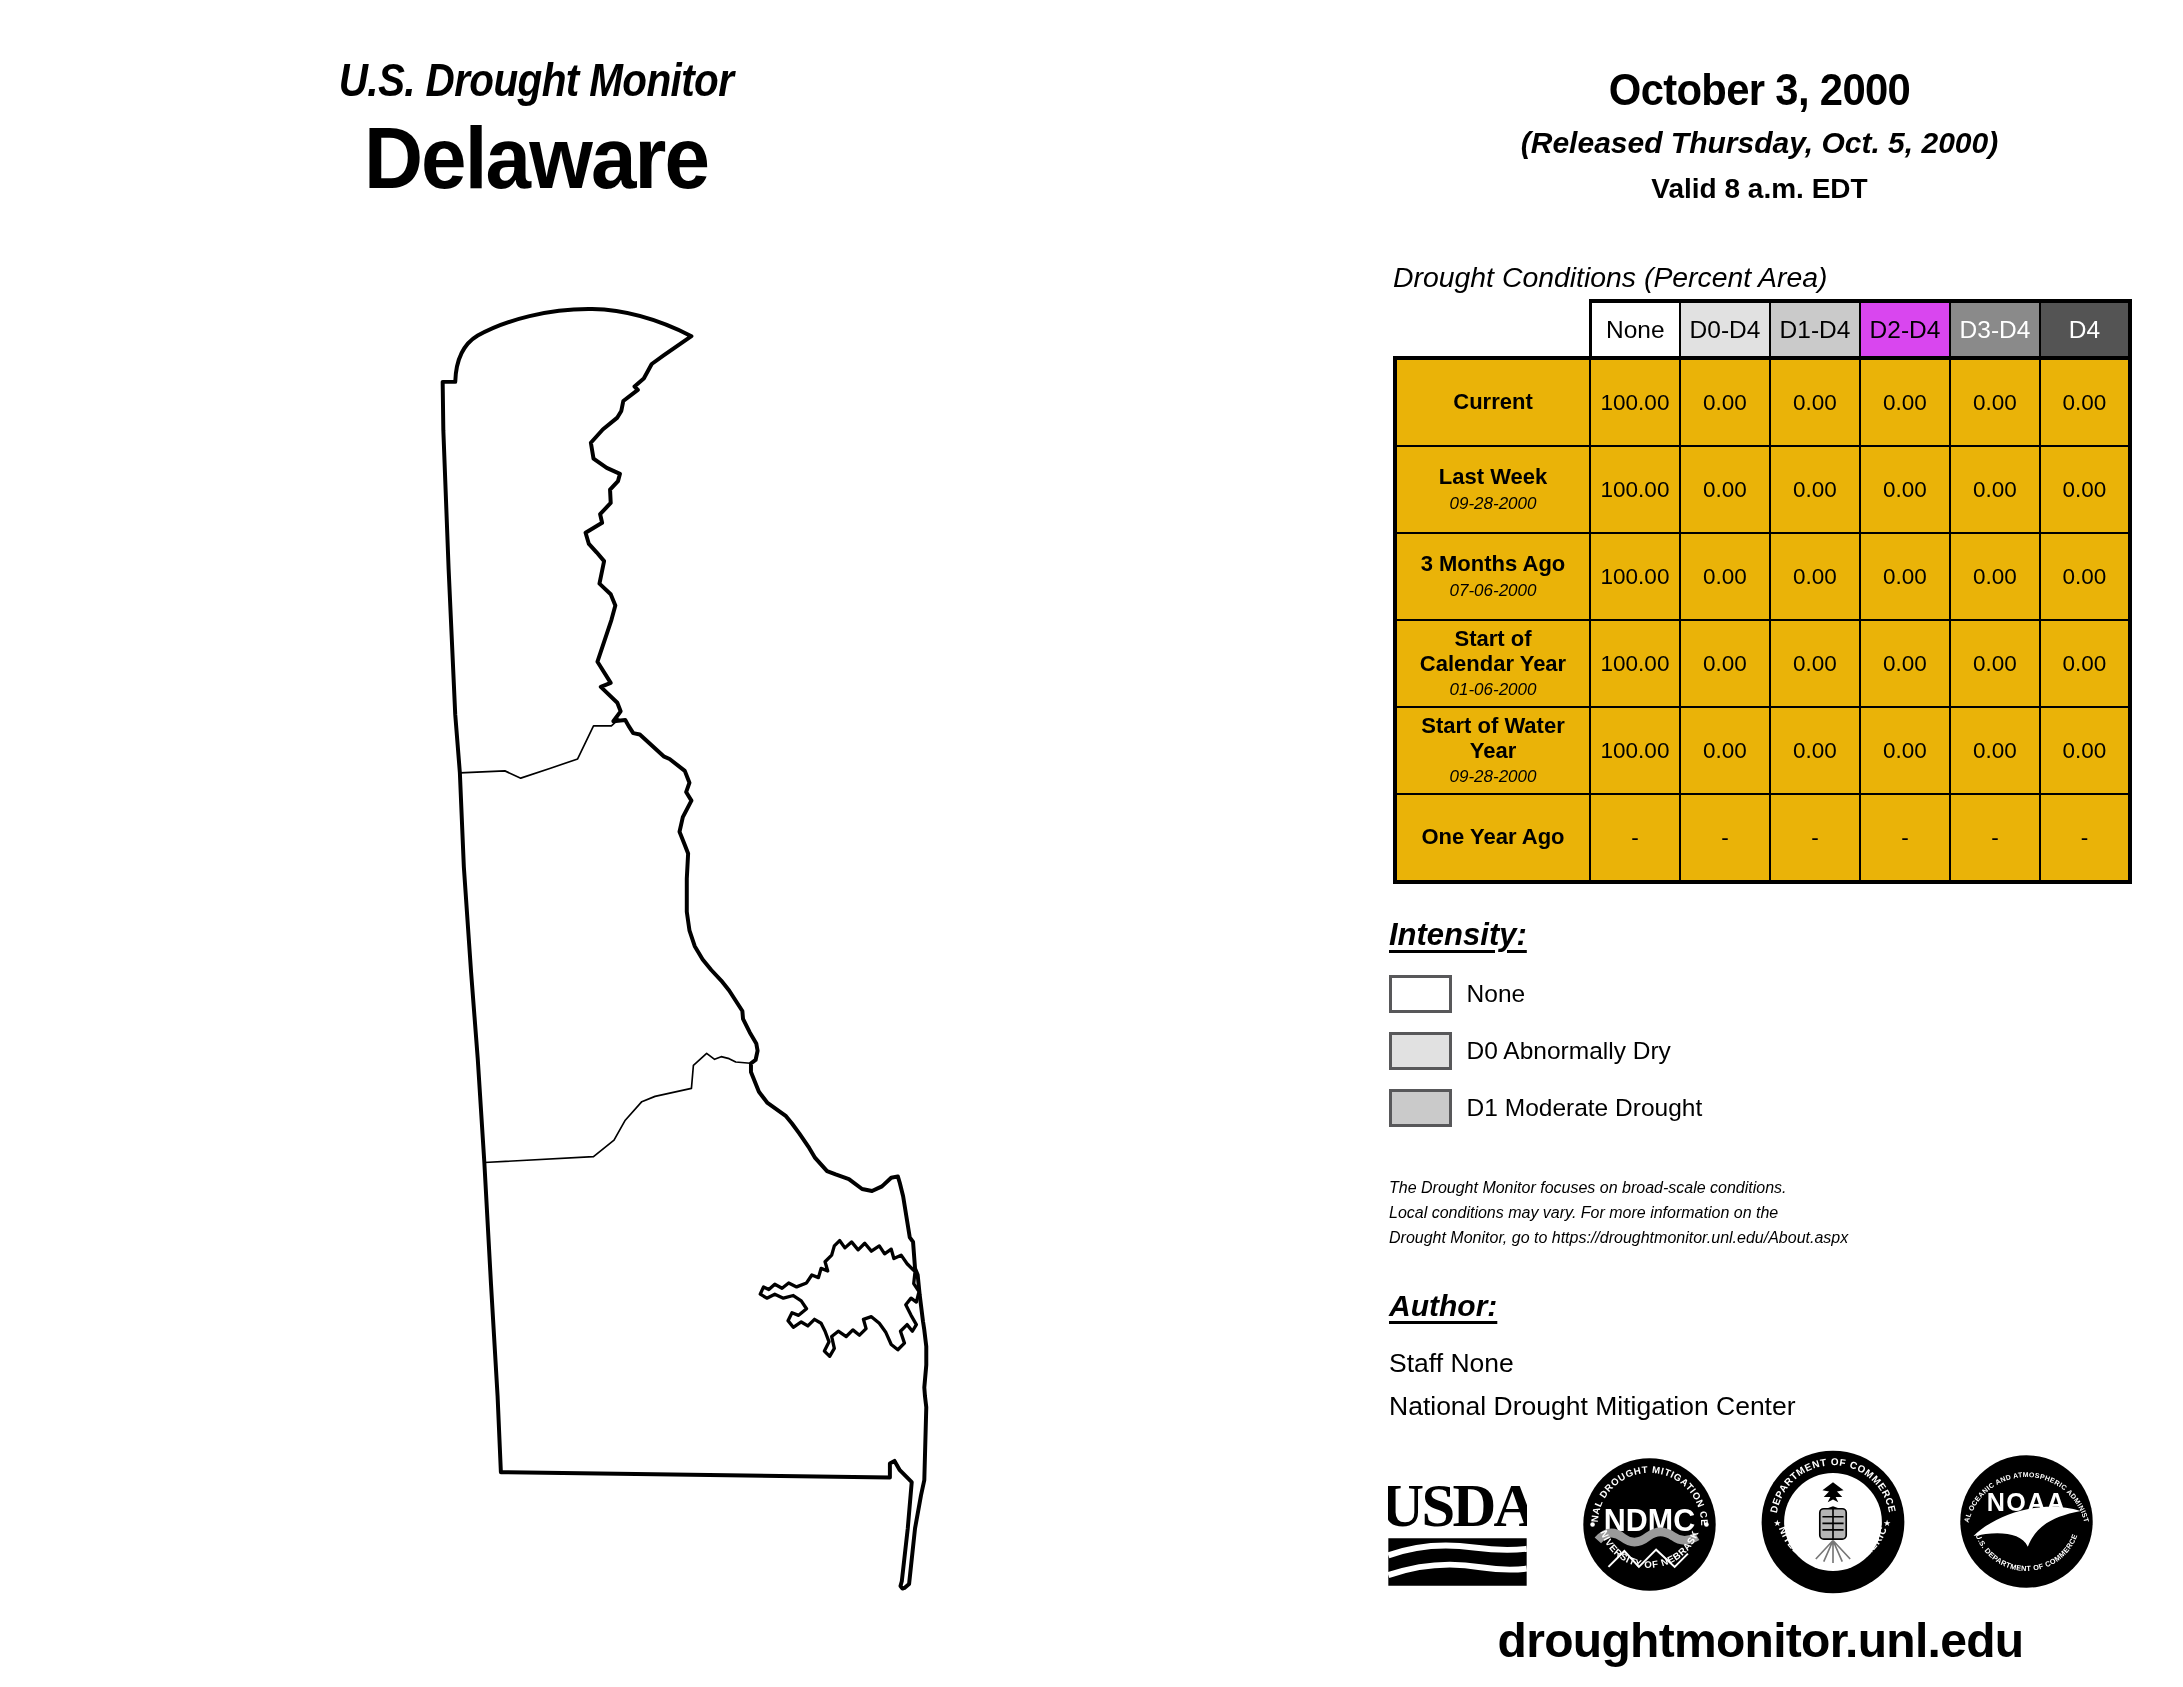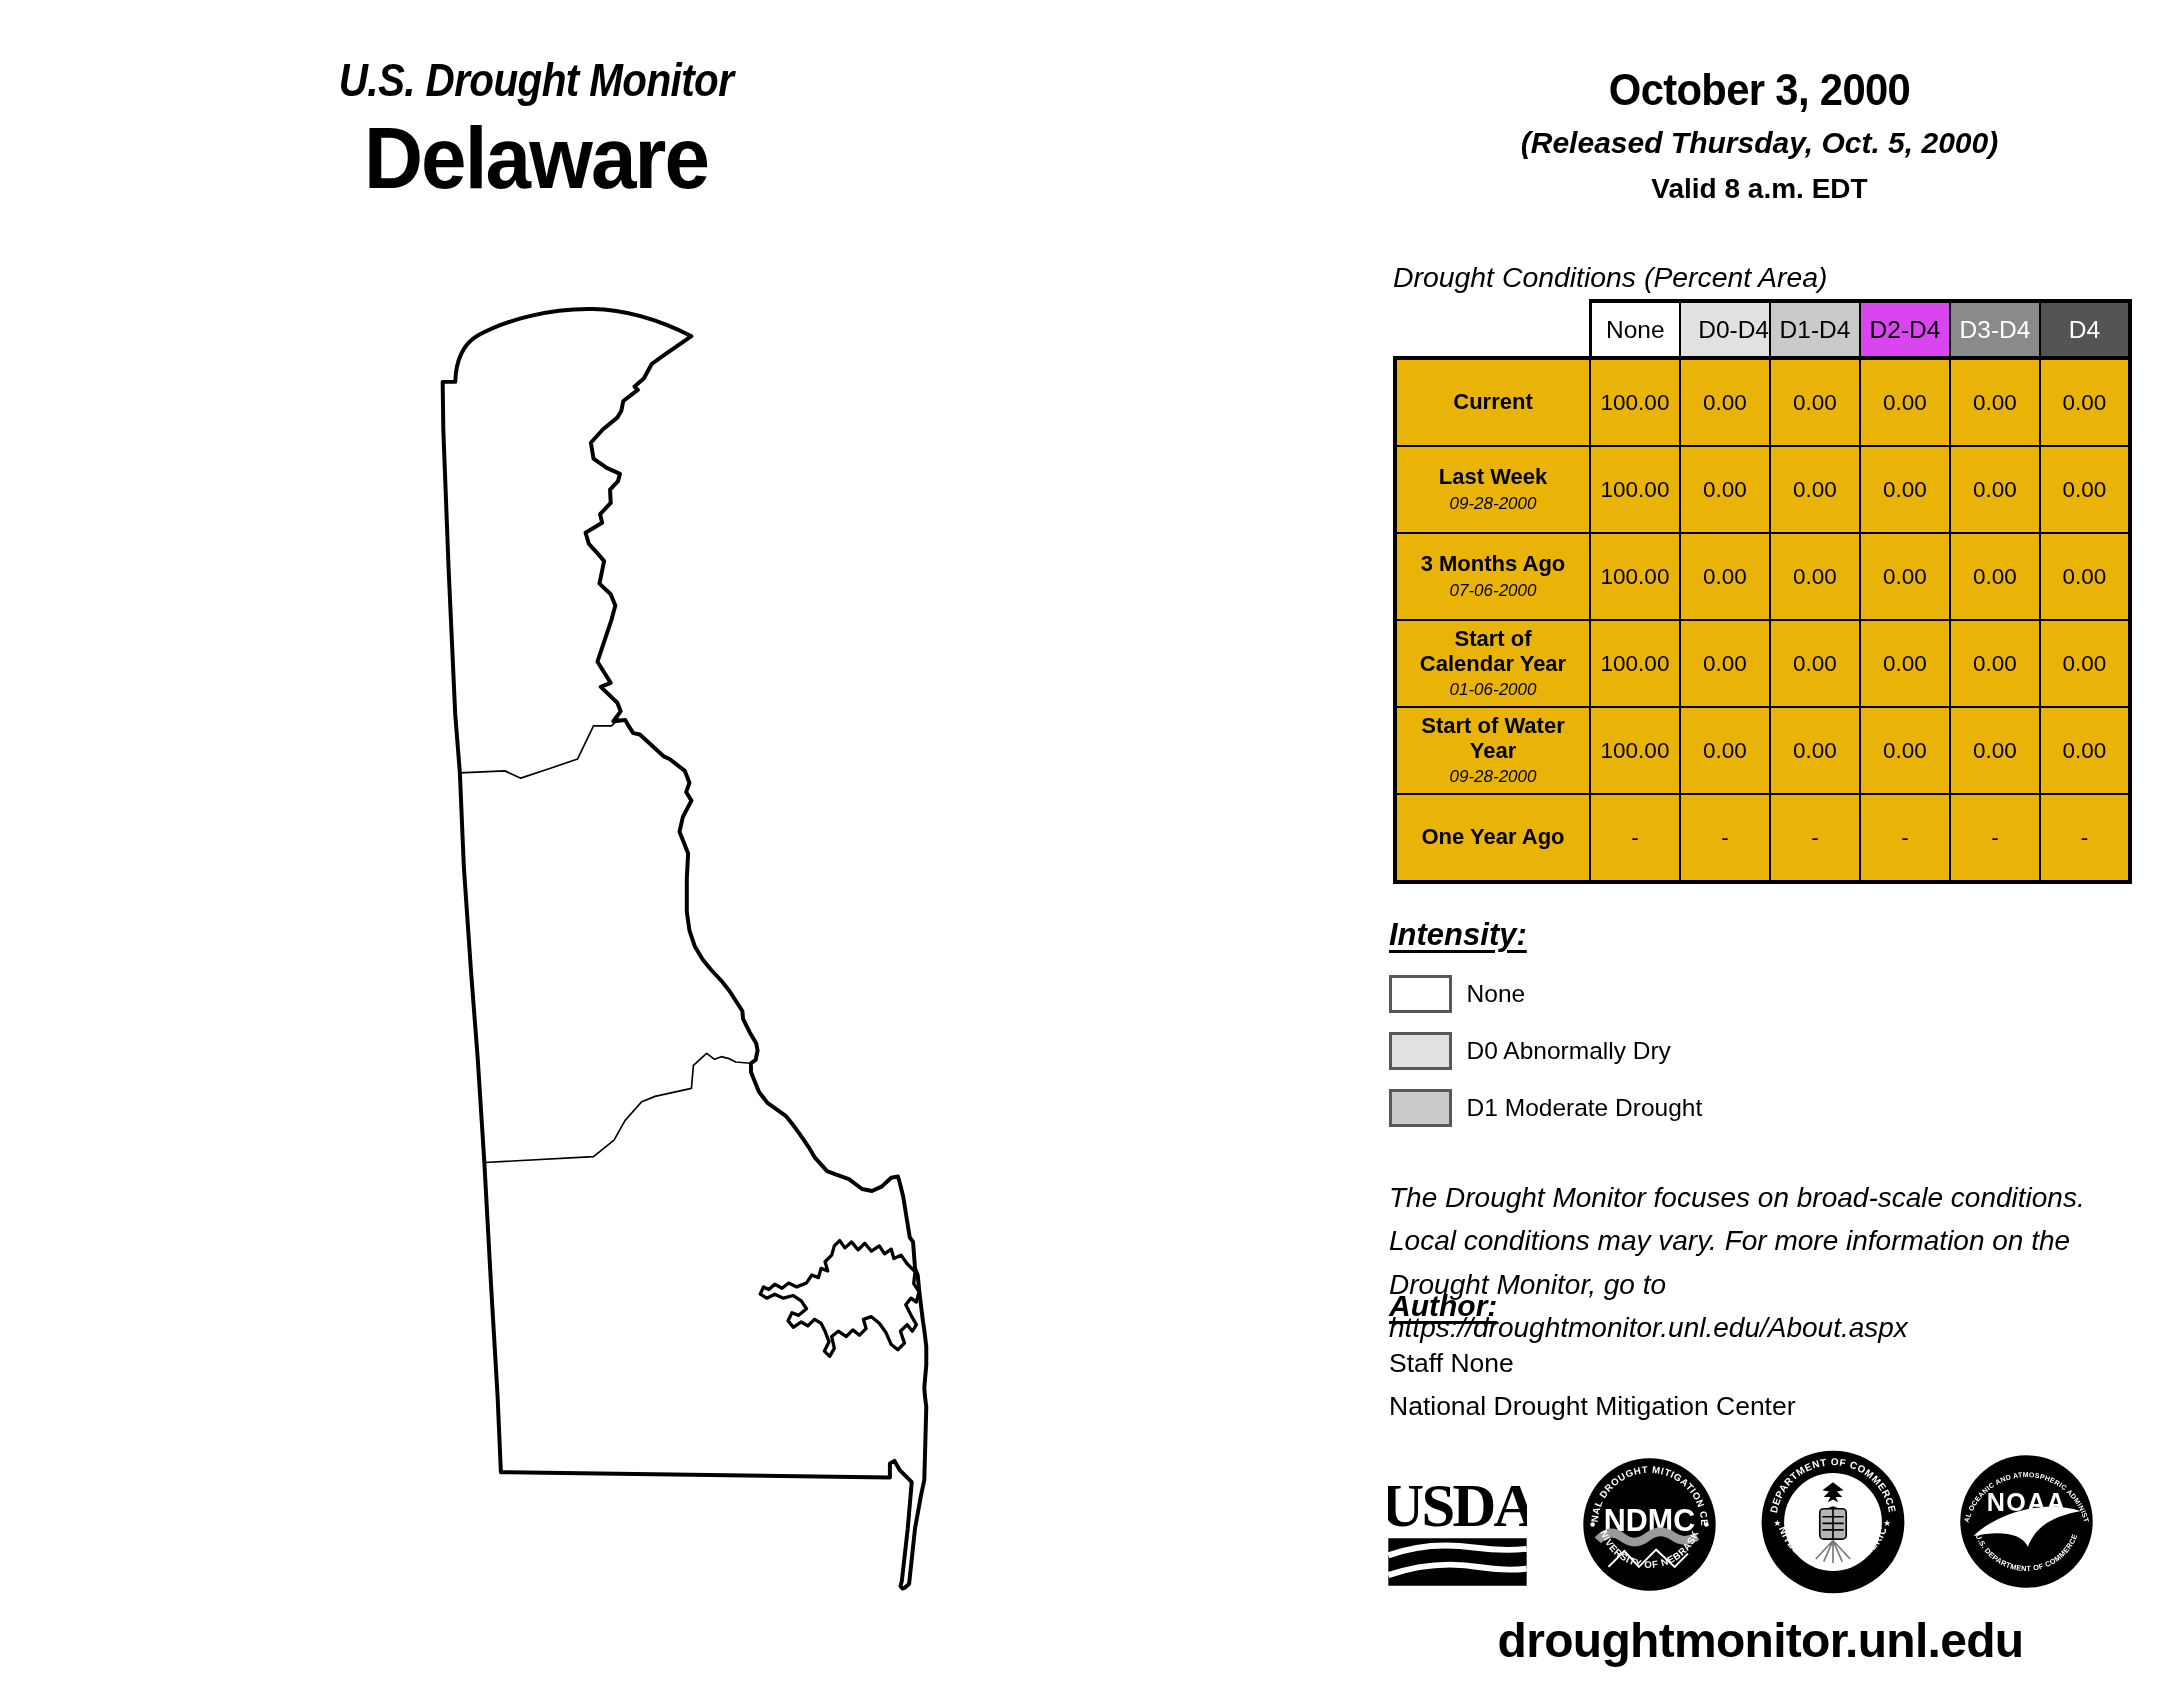--- a/index.html
+++ b/index.html
@@ -50,21 +50,21 @@
   .int-heading{font-size:31px;font-style:italic;font-weight:bold;
     text-decoration:underline;text-underline-offset:5.3px;margin-bottom:20px;}
   .legend-cols{display:flex;}
   .legend-col{display:flex;flex-direction:column;}
   .legend-col.first{width:378px;}
   .legend-item{display:flex;align-items:center;margin-bottom:16px;height:41px;}
   .swatch{width:63px;height:38px;border:3.3px solid #58585a;box-sizing:border-box;flex:none;}
   .legend-label{font-size:24.5px;margin-left:14.6px;white-space:nowrap;}
 
   
-  .notes{left:1389px;top:1176px;width:794px;font-size:28px;font-style:italic;line-height:1.55;}
+  .notes{left:1389px;top:1176px;width:794px;font-size:16px;font-style:italic;line-height:1.55;}
   .author{left:1389px;top:1289px;}
   .author-heading{font-size:30px;font-style:italic;font-weight:bold;
     text-decoration:underline;text-underline-offset:5.3px;margin-bottom:18.5px;}
   .author-line{font-size:26.5px;line-height:1.65;}
 
   
   .logo{position:absolute;}
   .footer-url{left:1393px;top:1613px;width:735px;text-align:center;
     font-size:48px;font-weight:bold;letter-spacing:-0.7px;}
 
@@ -120,21 +120,21 @@
         <col style="width:90px">
     <col style="width:90px">
         <col style="width:90px">
         <col style="width:90px">
         <col style="width:90px">
   </colgroup>
   <thead>
     <tr>
       <th class="spacer"></th>
       <th class="c-none" style="background-color: rgb(255, 255, 255);">None</th>
-      <th class="c-d0" style="background-color: rgb(225, 225, 225); text-align: right;">D0-D4</th>
+      <th class="c-d0" style="background-color: rgb(225, 225, 225);">D0-D4</th>
       <th class="c-d1" style="background-color: rgb(202, 202, 202);">D1-D4</th>
       <th class="c-d2" style="background-color: #d946ef;">D2-D4</th>
       <th class="c-d3 wtxt" style="background-color: rgb(138, 138, 138);">D3-D4</th>
       <th class="c-d4 wtxt" style="background-color: rgb(84, 84, 84);">D4</th>
     </tr>
   </thead>
   <tbody>
     <tr>
       <td class="rowhead">
         <div class="row-label">Current</div>

